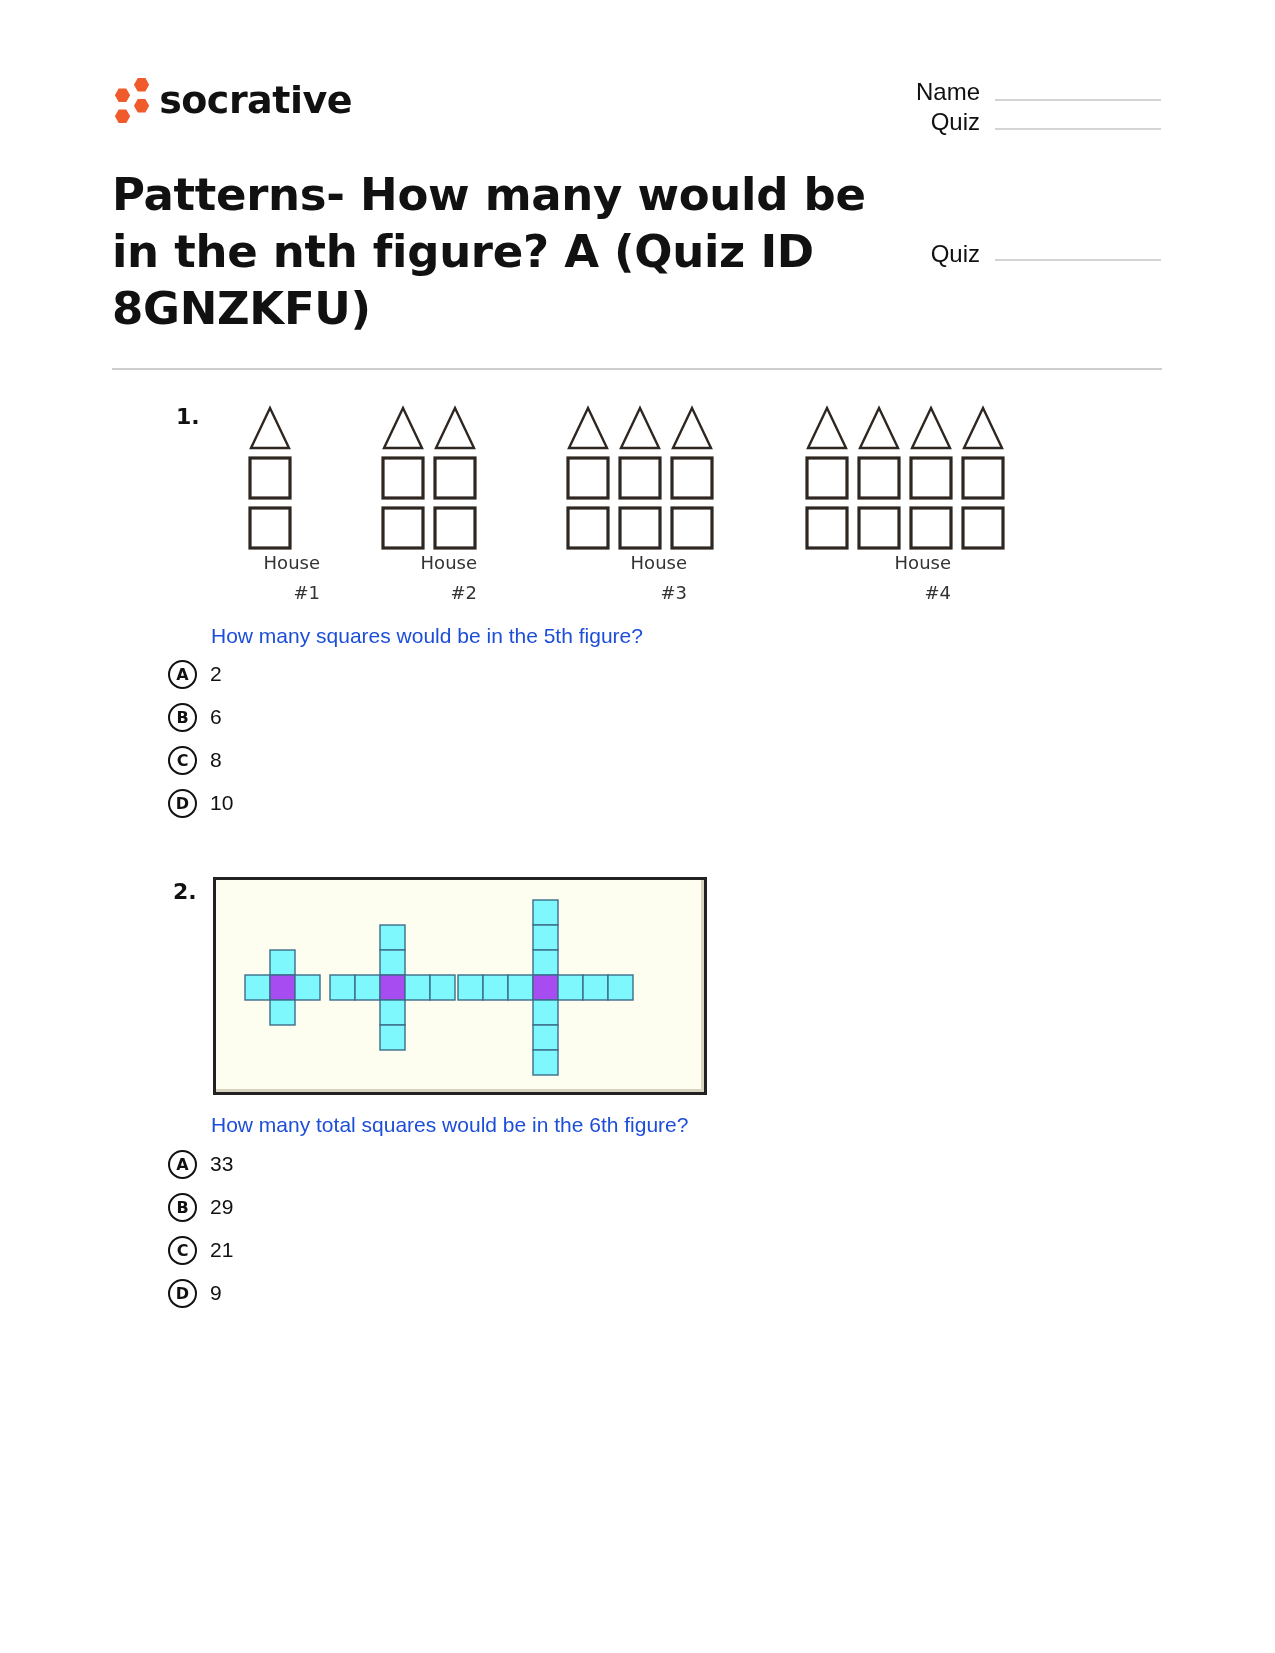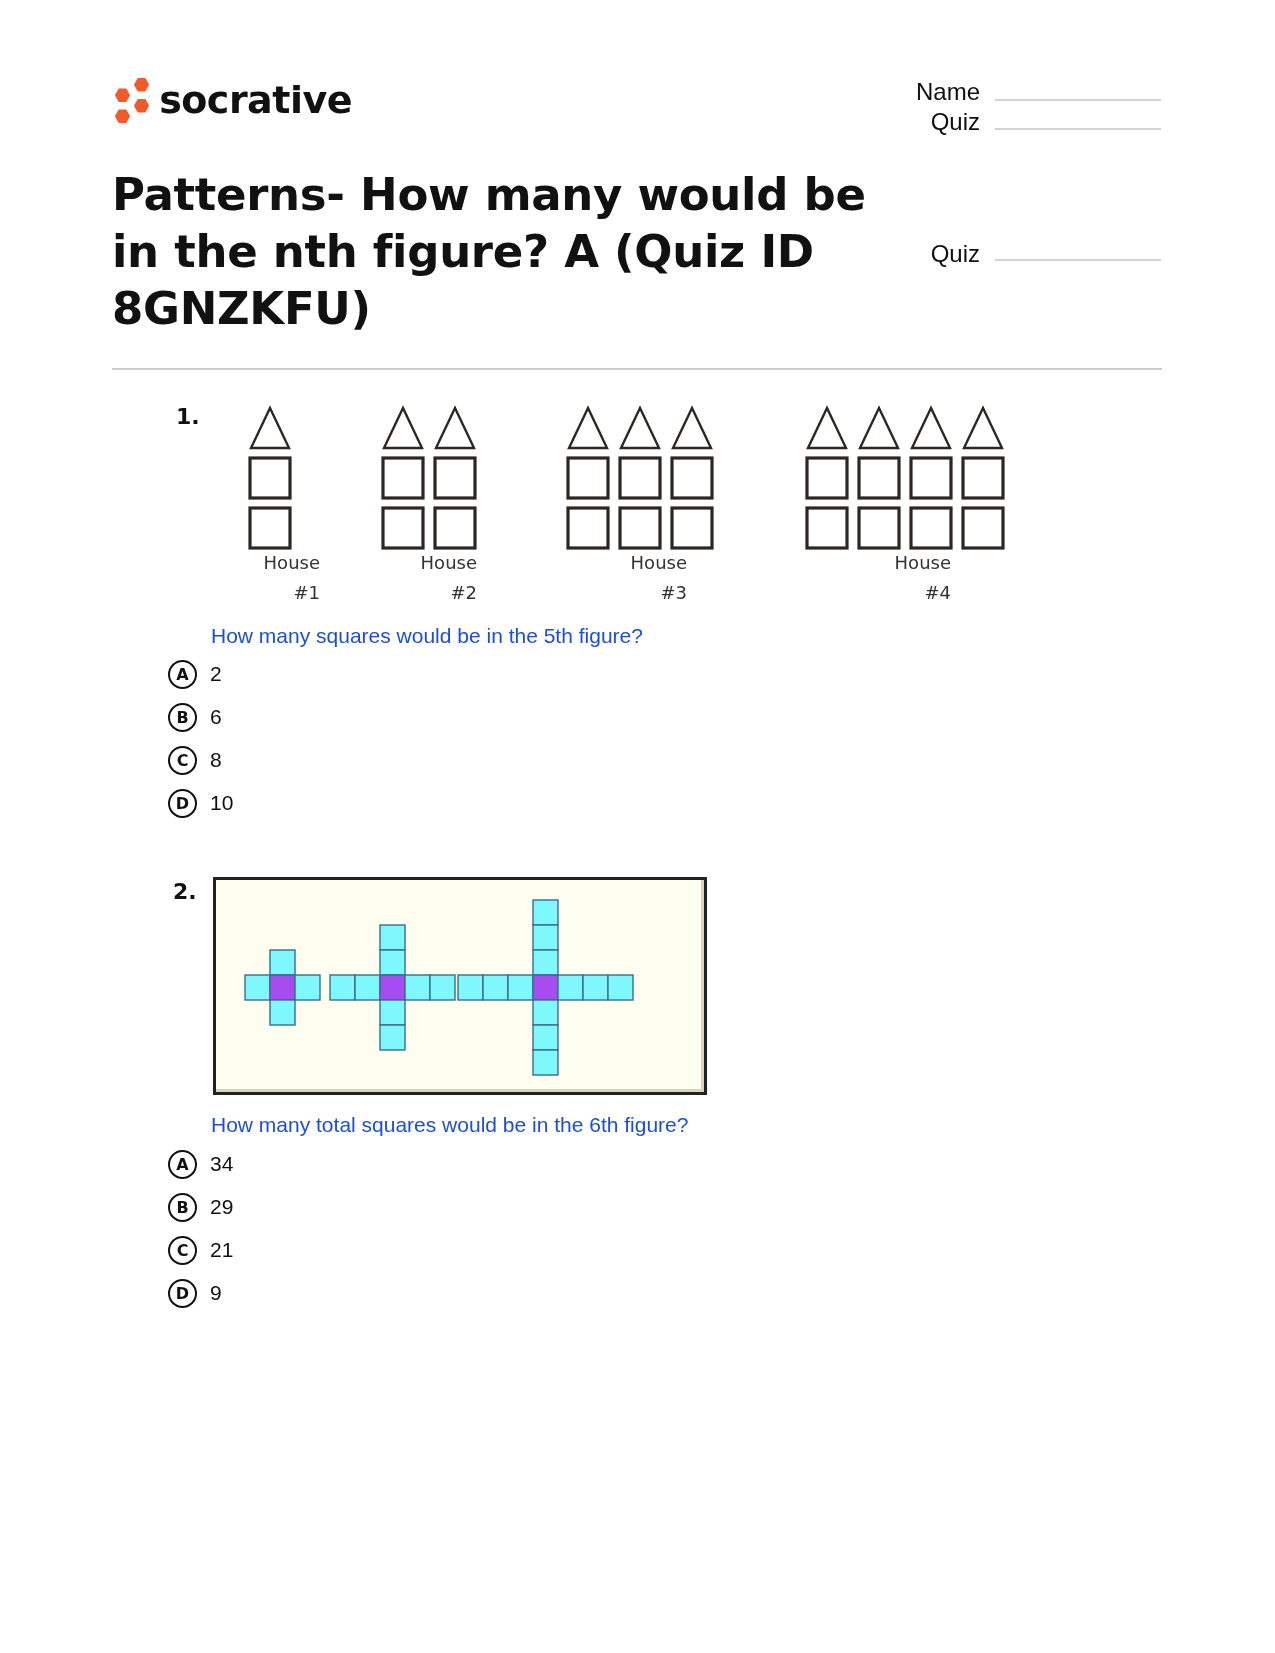--- a/index.html
+++ b/index.html
@@ -172,21 +172,21 @@
         <rect x="320" y="173" width="25" height="25" fill="#7ef8fc" stroke="#3c6c8a" stroke-width="1.4"></rect>
       </g>
   </svg>
 </div>
 
 <div class="abs prompt" style="left:211px; top:1113px;">How many total squares would be in the 6th figure?</div>
 
 <div class="abs" style="left:168px; top:1147px;">
   <div class="option" style="margin-bottom:9px;">
     <div class="opt-circle">A</div>
-    <span class="opt-text">34</span>
+    <span class="opt-text">33</span>
   </div>
   <div class="option" style="margin-bottom:9px;">
     <div class="opt-circle">B</div>
     <span class="opt-text">29</span>
   </div>
   <div class="option" style="margin-bottom:9px;">
     <div class="opt-circle">C</div>
     <span class="opt-text">21</span>
   </div>
   <div class="option">

